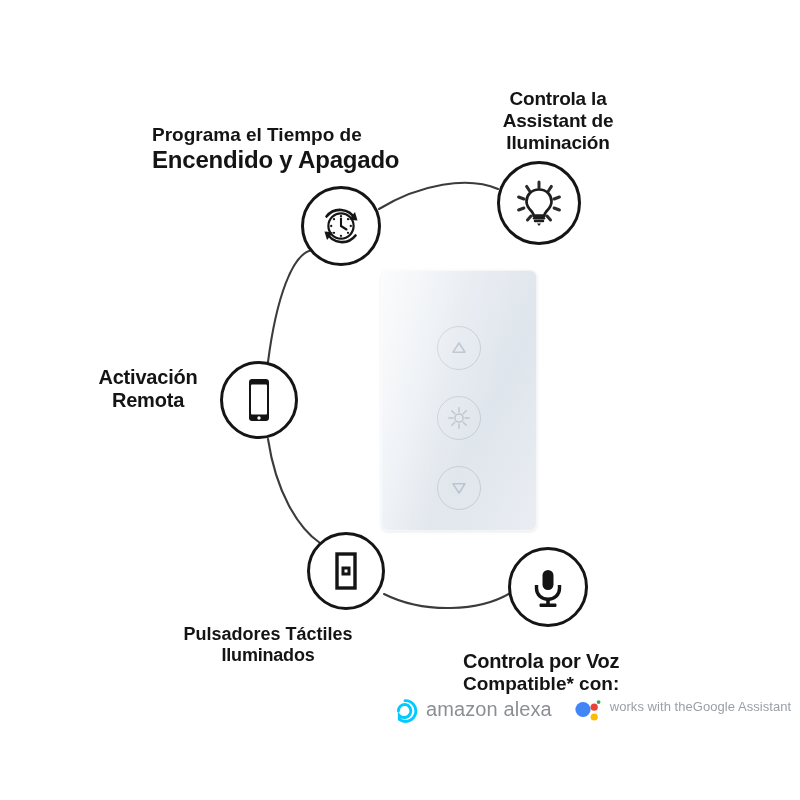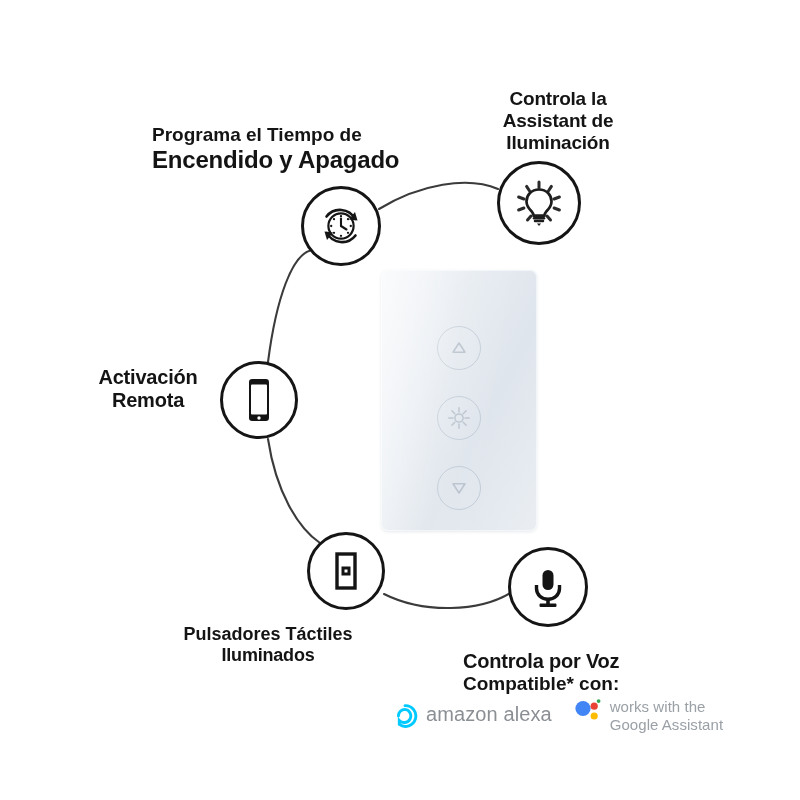--- a/index.html
+++ b/index.html
@@ -154,24 +154,24 @@
     gap: 8px;
   }
   #alexa-text {
     font-size: 20px;
     color: #8b8f94;
     font-weight: 400;
     letter-spacing: 0.1px;
   }
   #ga-text {
     display: flex;
-    flex-direction: column;
+    flex-direction: row;
     justify-content: center;
     color: #9aa0a6;
-    font-size: 15px;
+    font-size: 13px;
     line-height: 1.22;
     letter-spacing: 0.05px;
   }
 </style>
 </head>
 <body>
 
 <div id="stage">
 
   <svg class="arc-layer" viewBox="0 0 800 800">

